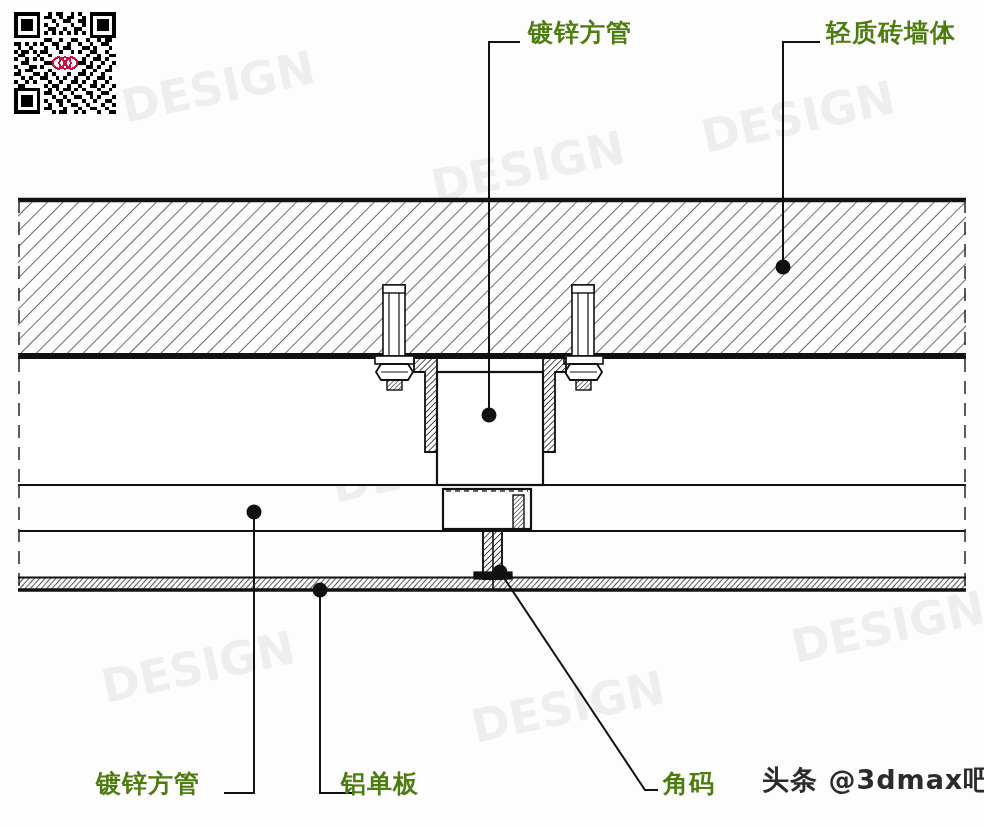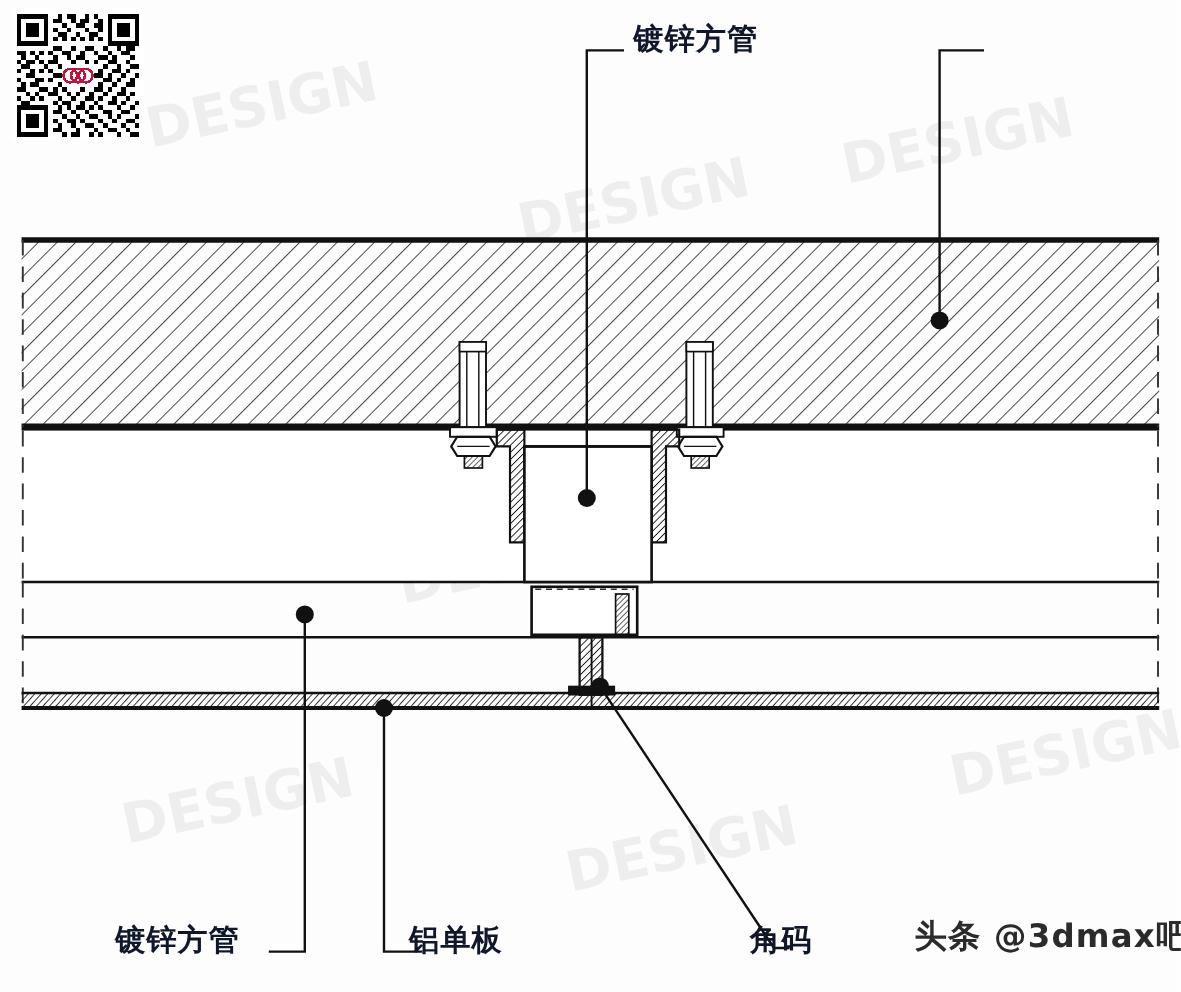--- a/index.html
+++ b/index.html
@@ -27,21 +27,21 @@
     position: absolute;
     left: 0;
     top: 0;
     width: 984px;
     height: 827px;
   }
   .label {
     position: absolute;
     font-family: Liberation Serif, serif;
     font-weight: bold;
-    color: #0f172a;
+    color: #4d7c0f;
     white-space: nowrap;
     letter-spacing: 1px;
   }
   .label-lg { font-size: 25px; }
   .watermark-text {
     position: absolute;
     font-family: "DejaVu Sans", "Liberation Sans", sans-serif;
     font-size: 27px;
     font-weight: bold;
     color: #2b2b2b;
@@ -421,22 +421,23 @@
     <rect x="11" y="12" width="7" height="5" fill="#ffffff"></rect>
     <g>
       <circle cx="12.8" cy="14.5" r="1.5" fill="none" stroke="#c8103c" stroke-width="0.55"></circle>
       <circle cx="14.5" cy="14.5" r="1.5" fill="none" stroke="#c8103c" stroke-width="0.55"></circle>
       <circle cx="16.2" cy="14.5" r="1.5" fill="none" stroke="#c8103c" stroke-width="0.55"></circle>
     </g>
   </svg>
 
   <div class="label label-lg" style="left:528px; top:16px;">镀锌方管</div>
 
+  <div class="label label-lg" style="left:826px; top:16px;">轻质砖墙体</div>
 
   <div class="label label-lg" style="left:96px; top:767px;">镀锌方管</div>
 
   <div class="label label-lg" style="left:341px; top:767px;">铝单板</div>
 
-  <div class="label label-lg" style="left:625px; top:767px;">角码</div>
+  <div class="label label-lg" style="left:663px; top:767px;">角码</div>
 
   <div class="watermark-text" style="left:762px; top:762px;">头条 @3dmax吧</div>
 
 </div>
 
 </body></html>

